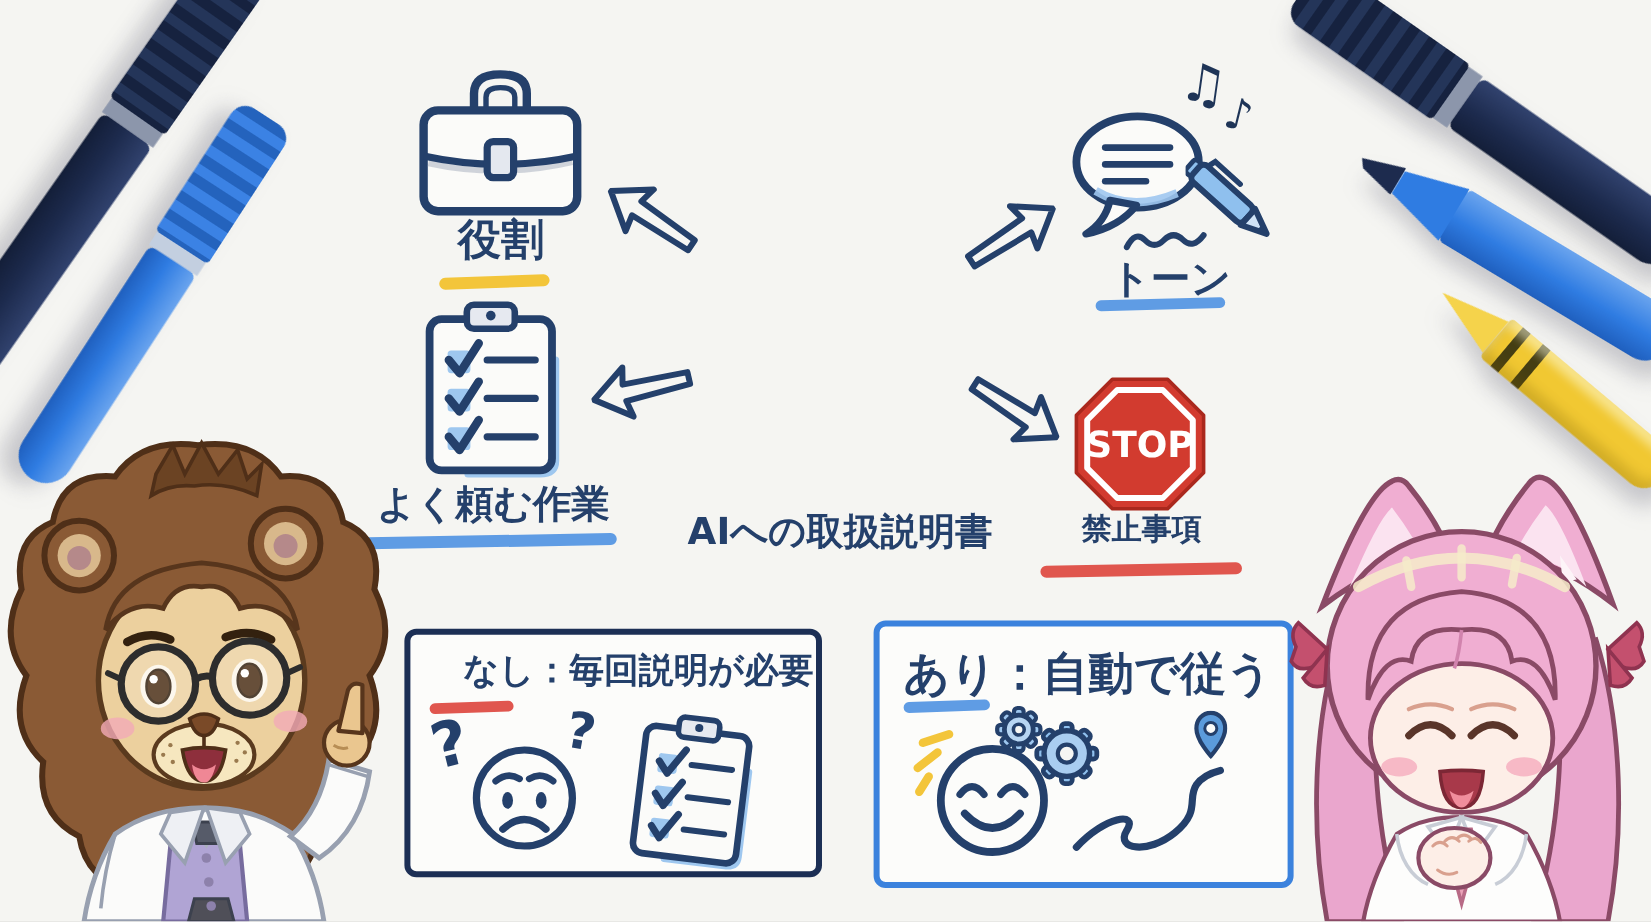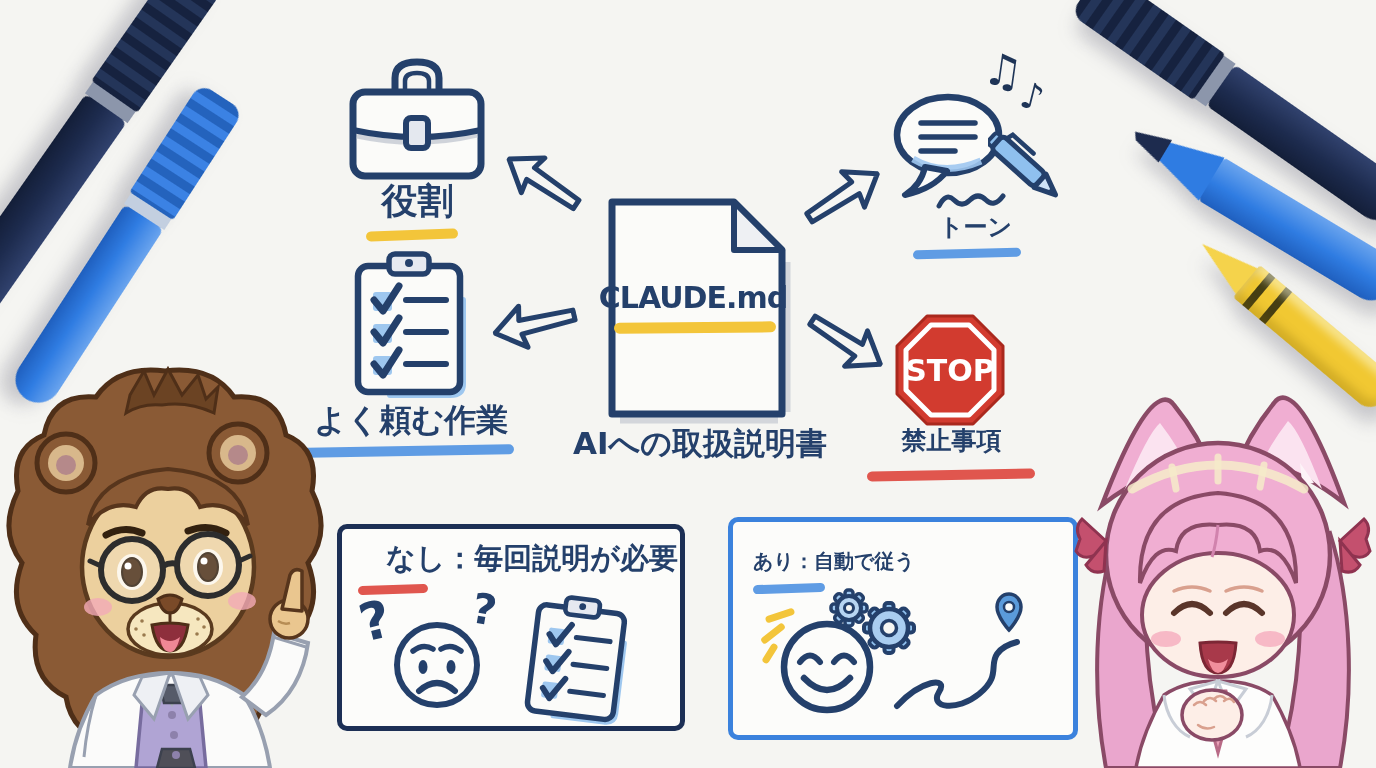--- a/index.html
+++ b/index.html
@@ -49,30 +49,20 @@
     <div style="width:54px;height:100%;background:#2f7ce2;clip-path:polygon(0 30%,100% 0,100% 100%,0 72%);"></div>
     <div style="flex:1;height:100%;border-radius:4px 22px 22px 4px;background:linear-gradient(180deg,#6aa4ee,#2f7ce2 55%,#1f5fbe);"></div>
   </div>
   <div class="pen" style="left:1174px;top:300px;width:240px;height:42px;transform:rotate(40deg);">
     <div style="width:58px;height:80%;background:#f5d34b;clip-path:polygon(0 50%,100% 0,100% 100%);"></div>
     <div style="flex:1;height:100%;border-radius:4px 18px 18px 4px;
                 background:linear-gradient(90deg,#f1c832 0 12px,#453e13 12px 20px,#f1c832 20px 34px,#453e13 34px 42px,#f1c832 42px);
                 box-shadow:inset 0 -8px 10px rgba(120,90,0,.25), inset 0 8px 8px rgba(255,255,230,.5);"></div>
   </div>
 
-  <div class="abs" style="left:598px;top:190px;width:196px;height:236px;">
-    <svg width="196" height="236" viewBox="0 0 196 236">
-      <path d="M22,230 H180" stroke="#c4c9d2" stroke-width="7" opacity=".7" fill="none"></path>
-      <path d="M189,72 V222" stroke="#c4c9d2" stroke-width="7" opacity=".7" fill="none"></path>
-      <path d="M14,12 H136 L184,60 V224 H14 Z" fill="#fbfbf9" stroke="#24406b" stroke-width="7" stroke-linejoin="round"></path>
-      <path d="M136,12 L184,60 L136,60 Z" fill="#eef0f3" stroke="#24406b" stroke-width="6" stroke-linejoin="round"></path>
-    </svg>
-    <div class="label" style="left:0;width:190px;top:92px;font-size:30px;letter-spacing:-1px;">CLAUDE.md</div>
-    <div class="uline" style="left:16px;top:132px;width:162px;height:11px;background:#f3c53a;transform:rotate(-.5deg);"></div>
-  </div>
   <div class="label" style="left:545px;top:427px;width:310px;font-size:31px;">AIへの取扱説明書</div>
 
   <svg class="abs" width="86" height="48" viewBox="0 0 86 48" style="left:500px;top:158px;transform:rotate(214deg);">
     <polygon points="84,24 55,3 58,17 3,19 3,29 58,31 55,45" fill="#f6f6f3" stroke="#24406b" stroke-width="5" stroke-linejoin="round"></polygon>
   </svg>
   <svg class="abs" width="86" height="48" viewBox="0 0 86 48" style="left:492px;top:300px;transform:rotate(167deg);">
     <polygon points="84,24 55,3 58,17 3,19 3,29 58,31 55,45" fill="#f6f6f3" stroke="#24406b" stroke-width="5" stroke-linejoin="round"></polygon>
   </svg>
   <svg class="abs" width="86" height="48" viewBox="0 0 86 48" style="left:800px;top:172px;transform:rotate(-33deg);">
     <polygon points="84,24 55,3 58,17 3,19 3,29 58,31 55,45" fill="#f6f6f3" stroke="#24406b" stroke-width="5" stroke-linejoin="round"></polygon>
@@ -130,21 +120,21 @@
         <rect x="29" y="2" width="14" height="8" rx="3" fill="#8fc0ee" stroke="#24406b" stroke-width="4"></rect>
         <rect x="27" y="9" width="18" height="58" rx="5" fill="#8fc0ee" stroke="#24406b" stroke-width="5"></rect>
         <path d="M27,67 L36,88 L45,67 Z" fill="#cfe3f7" stroke="#24406b" stroke-width="5" stroke-linejoin="round"></path>
         <path d="M33,80 L36,88 L39,80 Z" fill="#24406b"></path>
         <path d="M45,14 L52,16 L52,44" fill="none" stroke="#24406b" stroke-width="4.5" stroke-linecap="round"></path>
       </g>
     </svg>
     <svg width="72" height="26" viewBox="0 0 72 26" style="position:absolute;left:48px;top:140px;">
       <path d="M3,18 Q10,4 18,12 T34,12 T50,12 T67,8" stroke="#24406b" stroke-width="5" fill="none" stroke-linecap="round"></path>
     </svg>
-    <div class="label" style="left:0;width:175px;top:167px;font-size:24px;">トーン</div>
+    <div class="label" style="left:0;width:175px;top:167px;font-size:33px;">トーン</div>
     <div class="uline" style="left:25px;top:201px;width:108px;height:9px;background:#5f9ce4;transform:rotate(-1.5deg);"></div>
   </div>
 
   <div class="abs" style="left:864px;top:310px;width:175px;height:180px;">
     <svg width="114" height="116" viewBox="0 0 114 116" style="position:absolute;left:29px;top:2px;">
       <polygon points="34,4 80,4 110,34 110,82 80,112 34,112 4,82 4,34" fill="#d23b2f" stroke="#aa281d" stroke-width="3" stroke-linejoin="round"></polygon>
       <polygon points="38,13 76,13 101,38 101,78 76,103 38,103 13,78 13,38" fill="none" stroke="#ffffff" stroke-width="5" stroke-linejoin="round"></polygon>
       <text x="57" y="69" text-anchor="middle" font-size="30" font-weight="bold" fill="#ffffff" font-family="DejaVu Sans, sans-serif">STOP</text>
     </svg>
     <div class="label" style="left:0;width:175px;top:118px;font-size:25px;">禁止事項</div>
@@ -177,21 +167,21 @@
       <rect x="21" y="74" width="19" height="19" rx="3" fill="#9ec7ef"></rect>
       <polyline points="22,82 31,93 47,68" fill="none" stroke="#24406b" stroke-width="7" stroke-linecap="round" stroke-linejoin="round"></polyline>
       <path d="M54,82 H94" stroke="#24406b" stroke-width="6" stroke-linecap="round"></path>
       <rect x="21" y="106" width="19" height="19" rx="3" fill="#9ec7ef"></rect>
       <polyline points="22,114 31,125 47,100" fill="none" stroke="#24406b" stroke-width="7" stroke-linecap="round" stroke-linejoin="round"></polyline>
       <path d="M54,114 H94" stroke="#24406b" stroke-width="6" stroke-linecap="round"></path>
     </svg>
   </div>
 
   <div class="boxpanel" style="left:728px;top:517px;width:340px;height:213px;border:5px solid #3b82dd;">
-    <div class="box-title" style="left:20px;top:26px;font-size:20px;">
+    <div class="box-title" style="left:20px;top:14px;font-size:38px;">
       <span>あり</span><span>：自動で従う</span>
     </div>
     <div class="uline" style="left:20px;top:62px;width:72px;height:9px;background:#5f9ce4;transform:rotate(-2deg);"></div>
     <div class="abs" style="left:24px;top:86px;width:46px;height:58px;">
       <div class="sparkbar" style="left:8px;top:4px;width:30px;transform:rotate(-18deg);"></div>
       <div class="sparkbar" style="left:2px;top:22px;width:28px;transform:rotate(-38deg);"></div>
       <div class="sparkbar" style="left:2px;top:42px;width:22px;transform:rotate(-58deg);"></div>
     </div>
     <svg width="102" height="102" viewBox="0 0 102 102" style="position:absolute;left:43px;top:94px;">
       <circle cx="51" cy="51" r="43" fill="#fcfcfa" stroke="#24406b" stroke-width="6.5"></circle>

